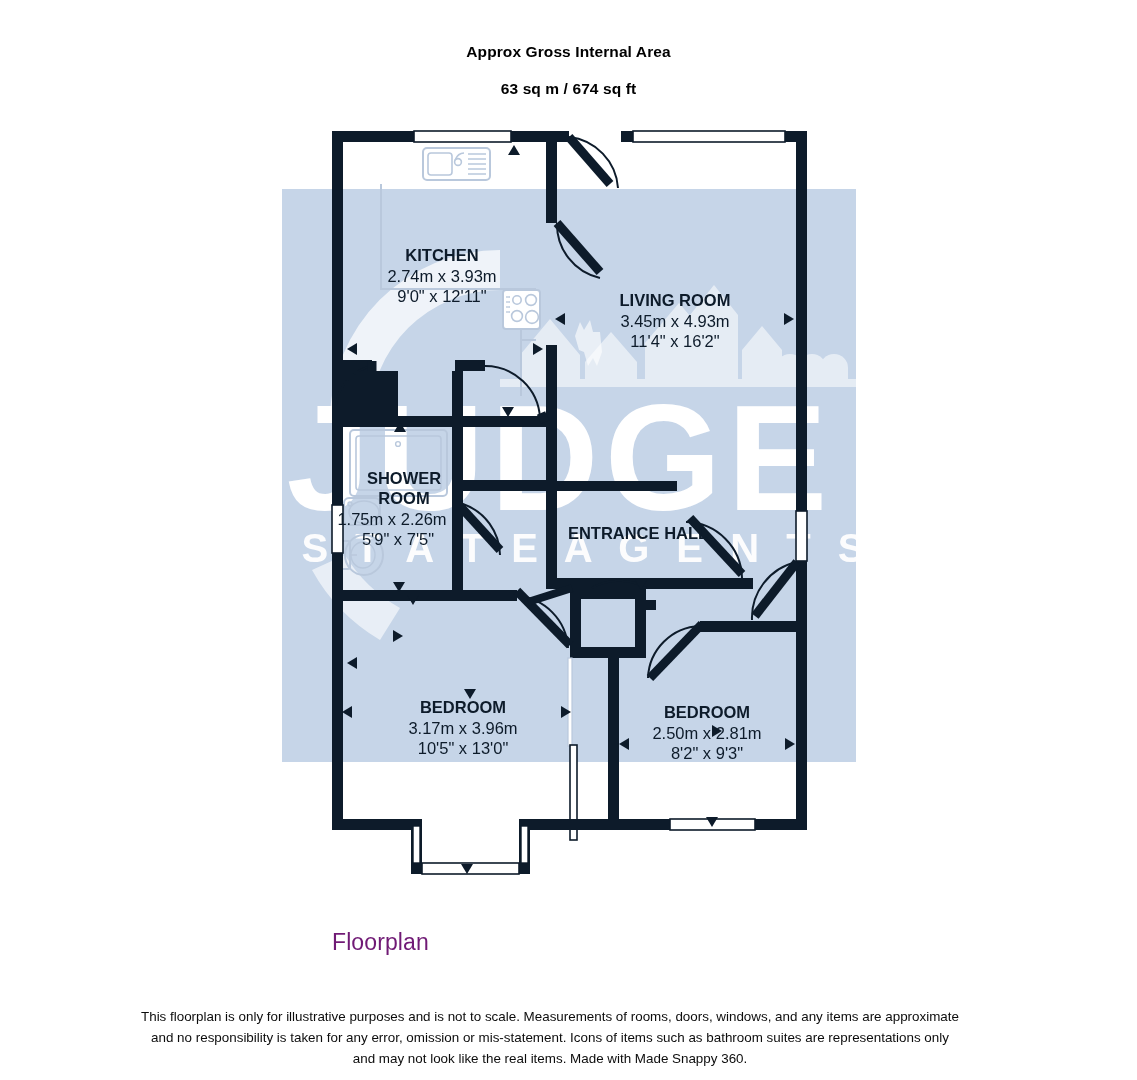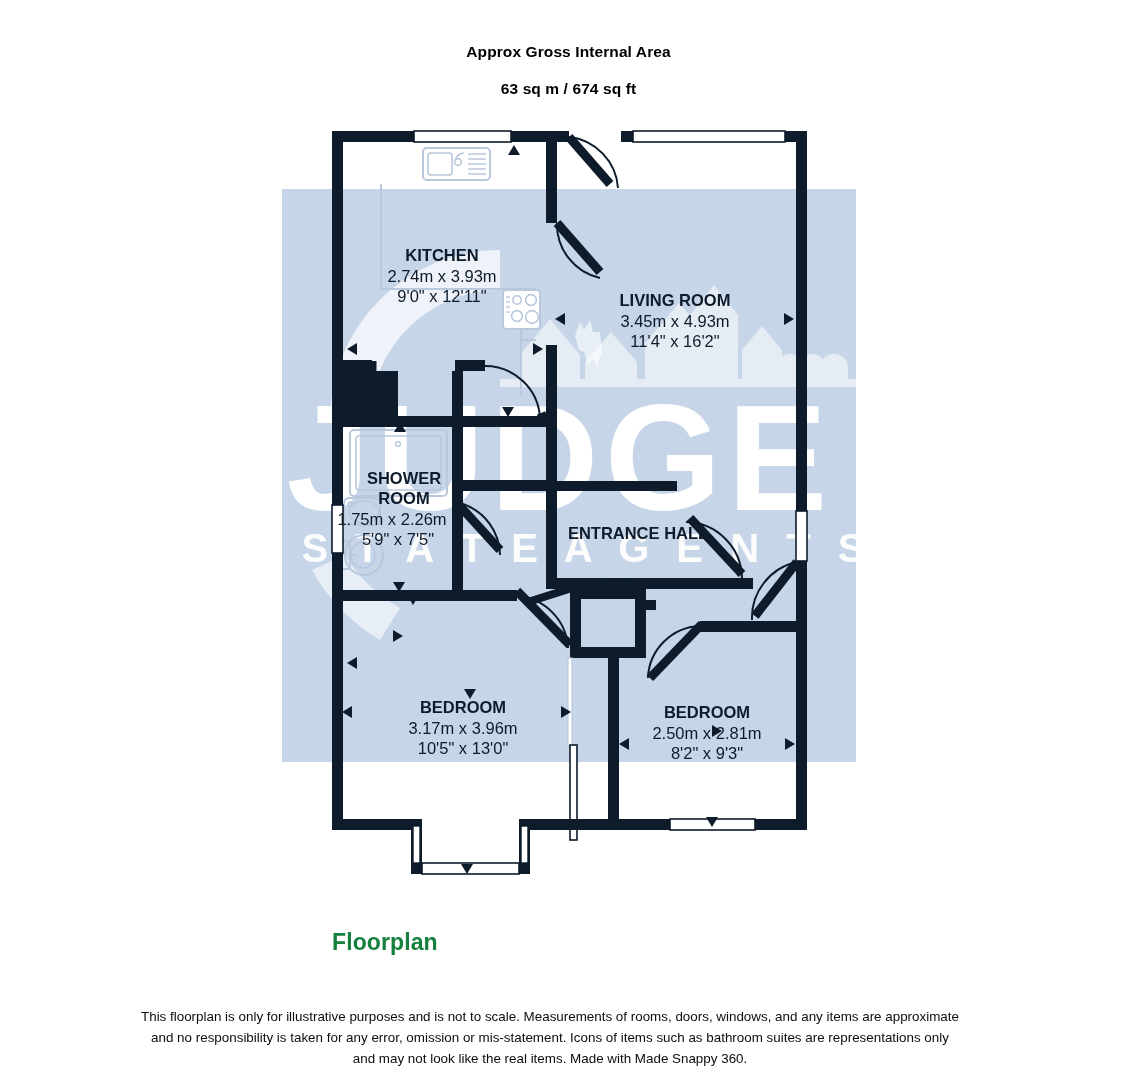--- a/index.html
+++ b/index.html
@@ -41,22 +41,22 @@
     width: 1137px;
     height: 800px;
   }
   #plan-svg { display: block; }
 
   #floorplan-caption {
     position: absolute;
     left: 332px;
     top: 929px;
     font-size: 23px;
-    color: #15803d;
-    font-weight: bold;
+    color: #701a75;
+    font-weight: normal;
     letter-spacing: 0.1px;
   }
   #disclaimer {
     position: absolute;
     left: 0;
     top: 1006px;
     width: 1100px;
     text-align: center;
     font-size: 13.4px;
     line-height: 21px;

